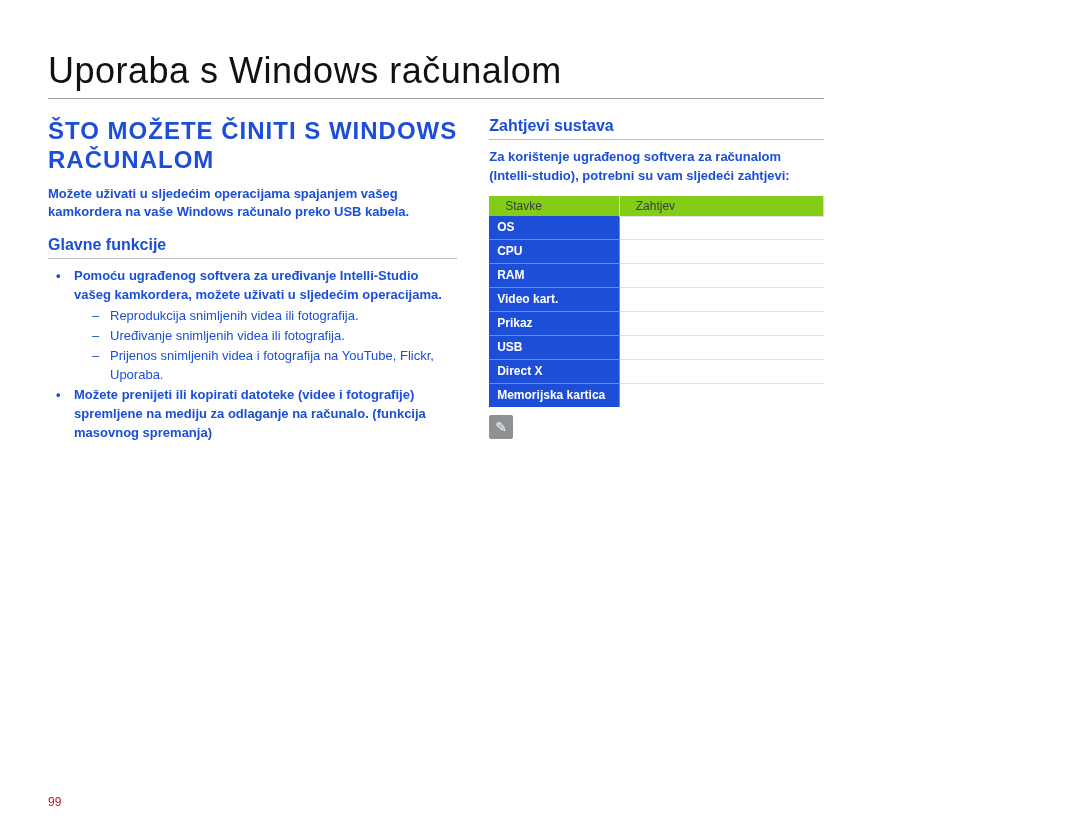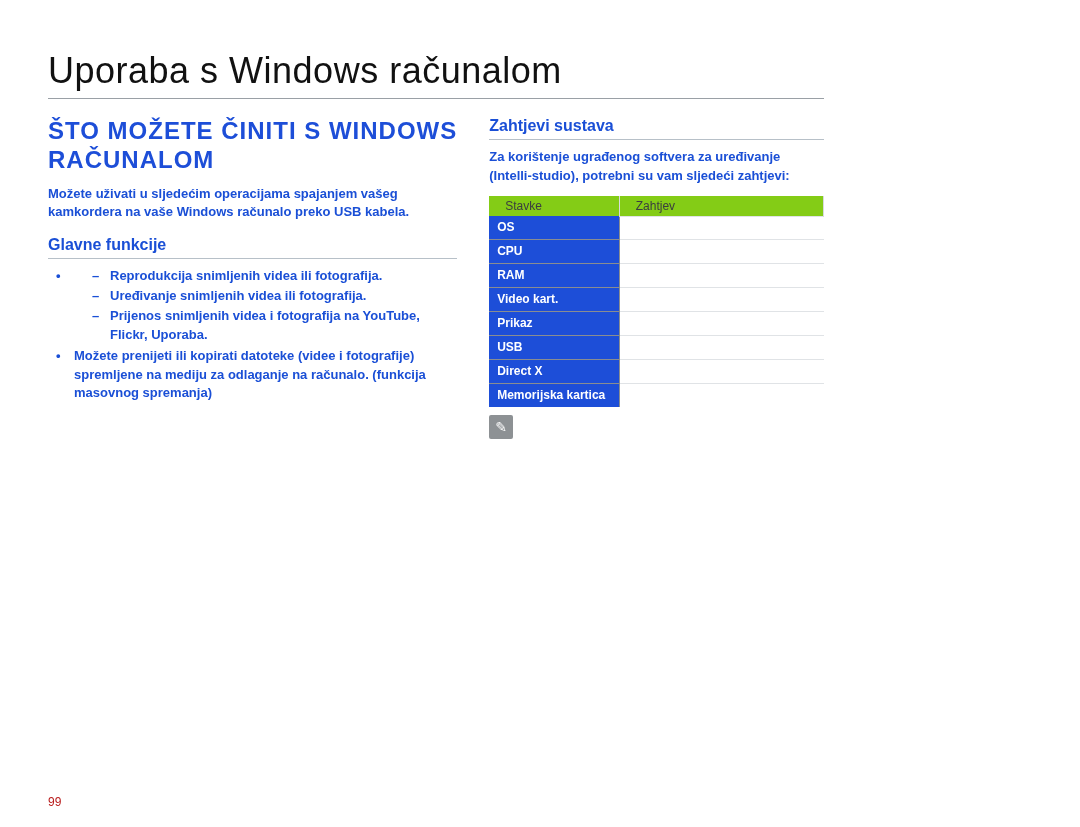--- a/index.html
+++ b/index.html
@@ -10,21 +10,21 @@
   .cols { display: flex; gap: 32px; }
   .col-left { flex: 1 1 55%; }
   .col-right { flex: 1 1 45%; }
   .h2 { font-size: 24px; font-weight: 800; letter-spacing: 1px; color: #1d4ed8; text-transform: uppercase; margin-bottom: 10px; line-height: 1.2; }
   .intro { font-size: 13px; font-weight: 700; color: #1a4fd6; line-height: 1.45; margin-bottom: 14px; }
   .h3 { font-size: 16px; font-weight: 700; color: #1a4fd6; margin-bottom: 8px; border-bottom: 1px solid #b7c0c8; padding-bottom: 4px; }
   ul.bullets { list-style: none; padding-left: 8px; margin-bottom: 12px; }
   ul.bullets > li { position: relative; padding-left: 18px; font-size: 13px; font-weight: 700; color: #1a4fd6; line-height: 1.45; margin-bottom: 2px; }
   ul.bullets > li::before { content: "•"; position: absolute; left: 0; top: 0; color: #1a4fd6; }
   ul.sub { list-style: none; padding-left: 18px; margin-top: 2px; margin-bottom: 2px; }
-  ul.sub > li { position: relative; padding-left: 18px; font-size: 13px; font-weight: 700; color: #1a4fd6; line-height: 1.45; margin-bottom: 1px; }
+  ul.sub > li { position: relative; padding-left: 18px; font-size: 13px; font-weight: 400; color: #1a4fd6; line-height: 1.45; margin-bottom: 1px; }
   ul.sub > li::before { content: "–"; position: absolute; left: 0; top: 0; color: #1a4fd6; }
   .req-intro { font-size: 13px; font-weight: 700; color: #1a4fd6; line-height: 1.45; margin-bottom: 10px; }
   table.req { width: 100%; border-collapse: collapse; font-size: 12px; }
   table.req th { background: #84cc16; color: #3a3d40; text-align: left; padding: 3px 16px; font-weight: 400; border-right: 1px solid #d8dadd; }
   table.req td.k { background: #1d4ed8; color: #fff; font-weight: 700; padding: 4px 8px; width: 130px; border-top: 1px solid #898d91; border-right: 1px solid #898d91; vertical-align: top; line-height: 1.25; }
   table.req td.v { background: #fff; color: #222; padding: 4px 8px; border-top: 1px solid #e0e3e6; }
   table.req tr:first-of-type td.k { border-top: none; }
   .note-icon { display:inline-block; width: 24px; height: 24px; background:#8d9194; color:#fff; font-size:14px; line-height:24px; text-align:center; border-radius:2px; margin-top:8px; }
   .footer { position: absolute; left: 48px; bottom: 18px; font-size: 12px; color: #b91c1c; }
 </style>
@@ -37,33 +37,34 @@
 
   <div class="cols">
     <div class="col-left">
       <h2 class="h2">ŠTO MOŽETE ČINITI S WINDOWS RAČUNALOM</h2>
       <p class="intro">Možete uživati u sljedećim operacijama spajanjem vašeg kamkordera na vaše Windows računalo preko USB kabela.</p>
 
       <h3 class="h3">Glavne funkcije</h3>
 
       <ul class="bullets">
         <li>
+          <span>Pomoću ugrađenog softvera za uređivanje Intelli-Studio vašeg kamkordera, možete uživati u sljedećim operacijama.</span>
           <ul class="sub">
             <li>Reprodukcija snimljenih videa ili fotografija.</li>
             <li>Uređivanje snimljenih videa ili fotografija.</li>
             <li>Prijenos snimljenih videa i fotografija na YouTube, Flickr, Uporaba.</li>
           </ul>
         </li>
         <li>Možete prenijeti ili kopirati datoteke (videe i fotografije) spremljene na mediju za odlaganje na računalo. (funkcija masovnog spremanja)</li>
       </ul>
     </div>
 
     <div class="col-right">
       <h3 class="h3">Zahtjevi sustava</h3>
-      <p class="req-intro">Za korištenje ugrađenog softvera za uređivanje (Intelli-studio), potrebni su vam sljedeći zahtjevi:</p>
+      <p class="req-intro">Za korištenje ugrađenog softvera za računalom (Intelli-studio), potrebni su vam sljedeći zahtjevi:</p>
 
       <table class="req">
         <thead>
           <tr>
             <th>Stavke</th>
             <th>Zahtjev</th>
           </tr>
         </thead>
         <tbody>
           <tr>

